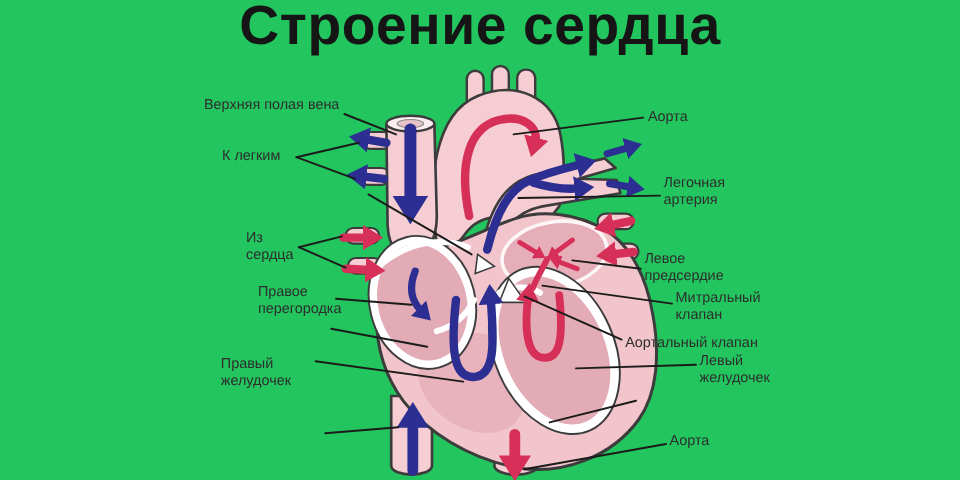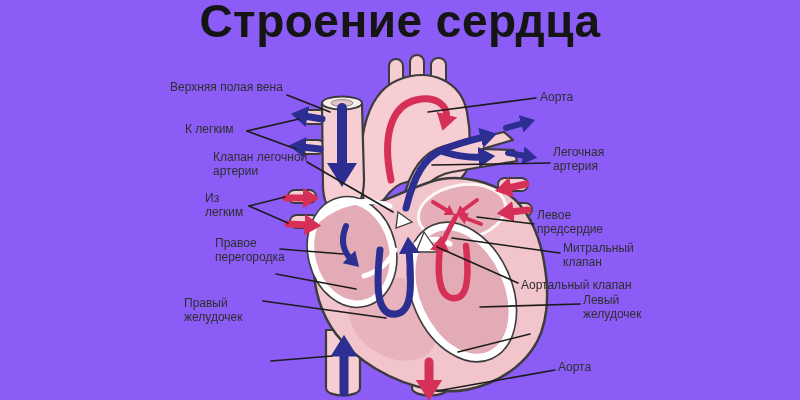--- a/index.html
+++ b/index.html
@@ -1,16 +1,16 @@
 <!DOCTYPE html>
 <html><head>
 <meta charset="utf-8">
 <style>
   html,body{margin:0;padding:0;background:#fff;}
-  #stage{position:relative;width:800px;height:400px;background:#8b5cf6;overflow:hidden;
+  #stage{position:relative;width:800px;height:400px;background:#22c55e;overflow:hidden;
          font-family:"Liberation Sans","DejaVu Sans",sans-serif;}
   #title{position:absolute;top:-6px;left:50%;transform:translateX(-50%);
          font-size:46px;font-weight:bold;color:#151515;letter-spacing:.5px;white-space:nowrap;}
   svg{position:absolute;top:0;left:0;}
   .lbl{position:absolute;font-size:12px;line-height:1.18;color:#2e2e2e;}
   .nw{white-space:nowrap;}
 </style>
 </head>
 <body>
 
@@ -141,22 +141,21 @@
       <line x1="580" y1="304" x2="480" y2="307"></line>
       <line x1="530" y1="334" x2="458" y2="352"></line>
       <line x1="555" y1="370" x2="437" y2="391"></line>
     </g>
   </svg>
 
   <div id="title">Строение сердца</div>
 
   <div class="lbl nw" style="left:170px;top:80px;">Верхняя полая вена</div>
   <div class="lbl nw" style="left:185px;top:122px;">К легким</div>
-  <div class="lbl" style="left:213px;top:150px;width:100px;">Клапан легочной артерии</div>
-  <div class="lbl" style="left:205px;top:191px;width:45px;">Из легким</div>
+  <div class="lbl" style="left:205px;top:191px;width:45px;">Из сердца</div>
   <div class="lbl" style="left:215px;top:236px;width:80px;">Правое перегородка</div>
   <div class="lbl" style="left:184px;top:296px;width:75px;">Правый желудочек</div>
 
   <div class="lbl nw" style="left:540px;top:90px;">Аорта</div>
   <div class="lbl" style="left:553px;top:145px;width:80px;">Легочная артерия</div>
   <div class="lbl" style="left:537px;top:208px;width:85px;">Левое предсердие</div>
   <div class="lbl" style="left:563px;top:241px;width:90px;">Митральный клапан</div>
   <div class="lbl nw" style="left:521px;top:278px;">Аортальный клапан</div>
   <div class="lbl" style="left:583px;top:293px;width:75px;">Левый желудочек</div>
   <div class="lbl nw" style="left:558px;top:360px;">Аорта</div>

